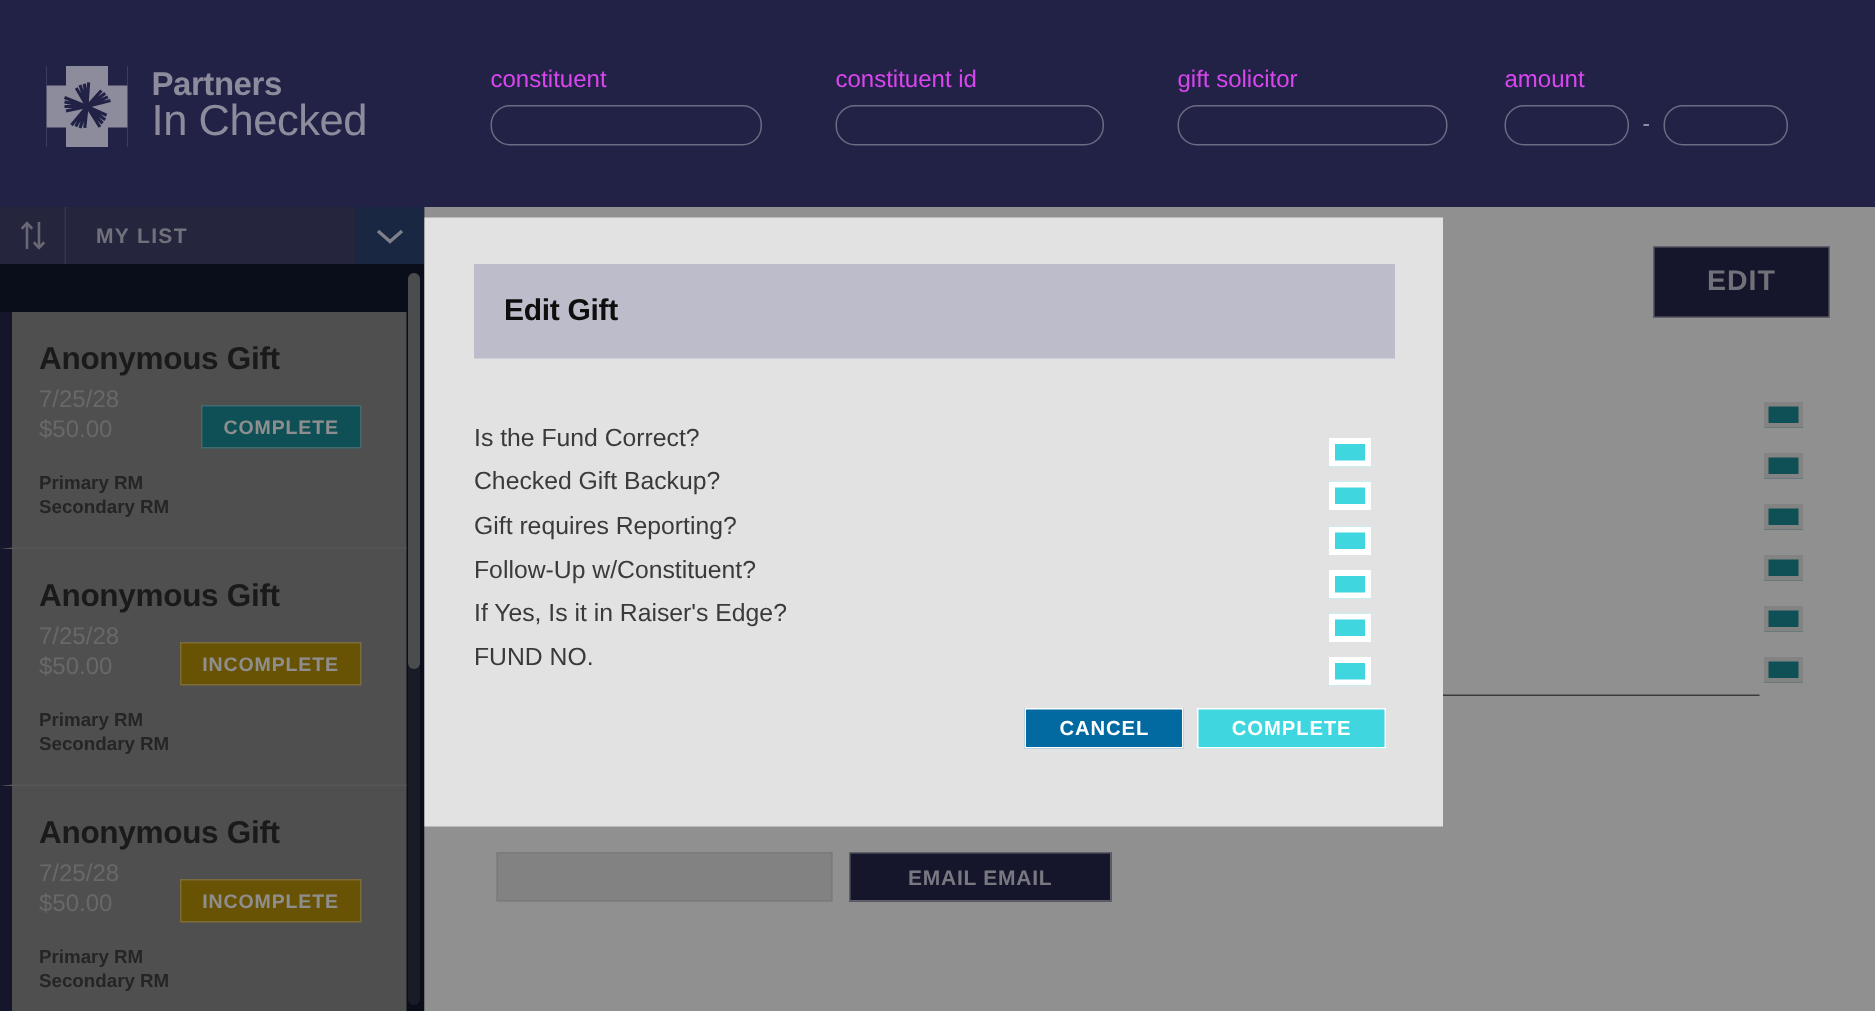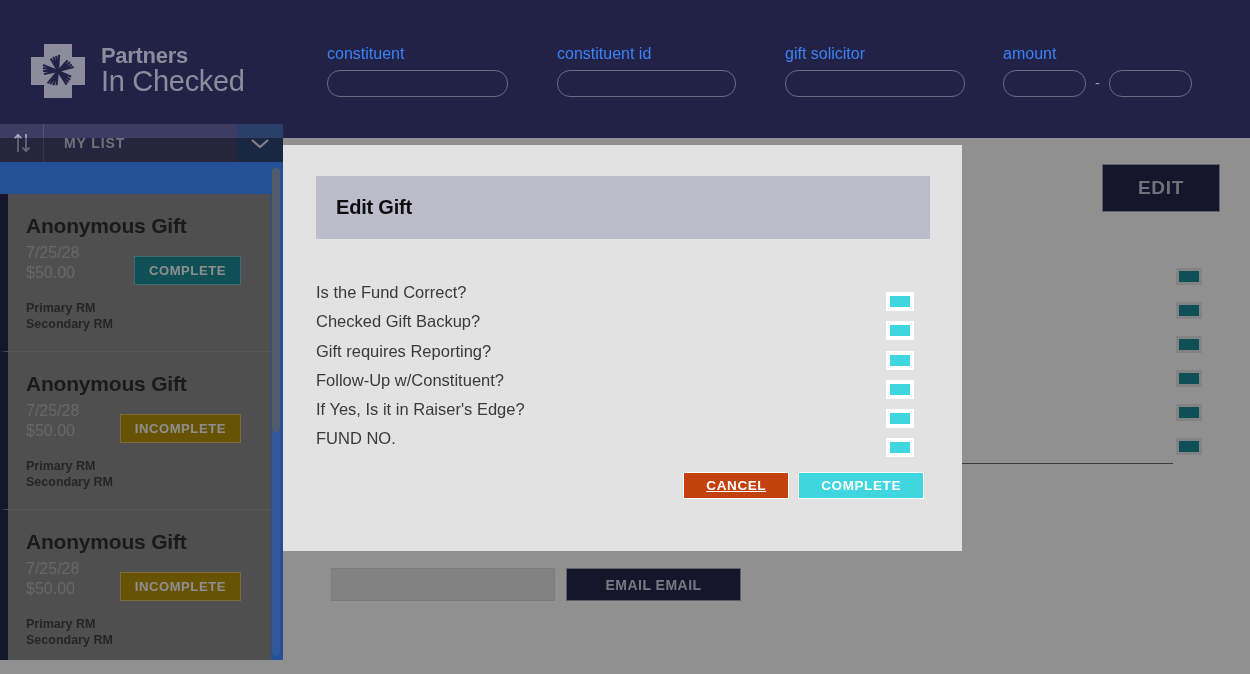--- a/index.html
+++ b/index.html
@@ -59,21 +59,21 @@
   }
 
   .filters {
     position: absolute;
     left: 327px; top: 45px;
     display: flex;
     align-items: flex-start;
   }
   .filter-group { margin-right: 0; }
   .filter-label {
-    color: #3b82f6;
+    color: #d946ef;
     font-size: 16px;
     display: block;
     margin-bottom: 7px;
     font-weight: 400;
   }
   .filter-input {
     display: block;
     height: 27px;
     background: transparent;
     border: 1px solid #6b6b84;
@@ -93,24 +93,24 @@
   .amount-dash {
     color: #9a9aae;
     font-size: 15px;
     line-height: 1;
     padding-bottom: 2px;
   }
 
   
   .sidebar {
     position: absolute;
-    left: 0; top: 124px;
+    left: 0; top: 138px;
     width: 283px;
     height: 536px;
-    background: #3b82f6;
+    background: #0f172a;
     overflow: hidden;
   }
   .sidebar-toolbar {
     position: absolute;
     left: 0; top: 0;
     width: 283px;
     height: 38px;
     background: #3d3d63;
     display: flex;
     align-items: stretch;
@@ -361,21 +361,21 @@
     display: flex;
     align-items: center;
     justify-content: center;
     color: #ffffff;
     font-size: 13.5px;
     font-weight: 700;
     letter-spacing: 0.6px;
     border: 1px solid #ffffff;
     box-sizing: border-box;
   }
-  .m-btn.cancel { background: #c2410c; text-decoration: underline; }
+  .m-btn.cancel { background: #0369a1; }
   .m-btn.complete { background: #3fd6e0; }
 </style>
 </head>
 <body>
 
 <div id="app">
 
   <div class="header">
 
     <div class="logo-wrap">

